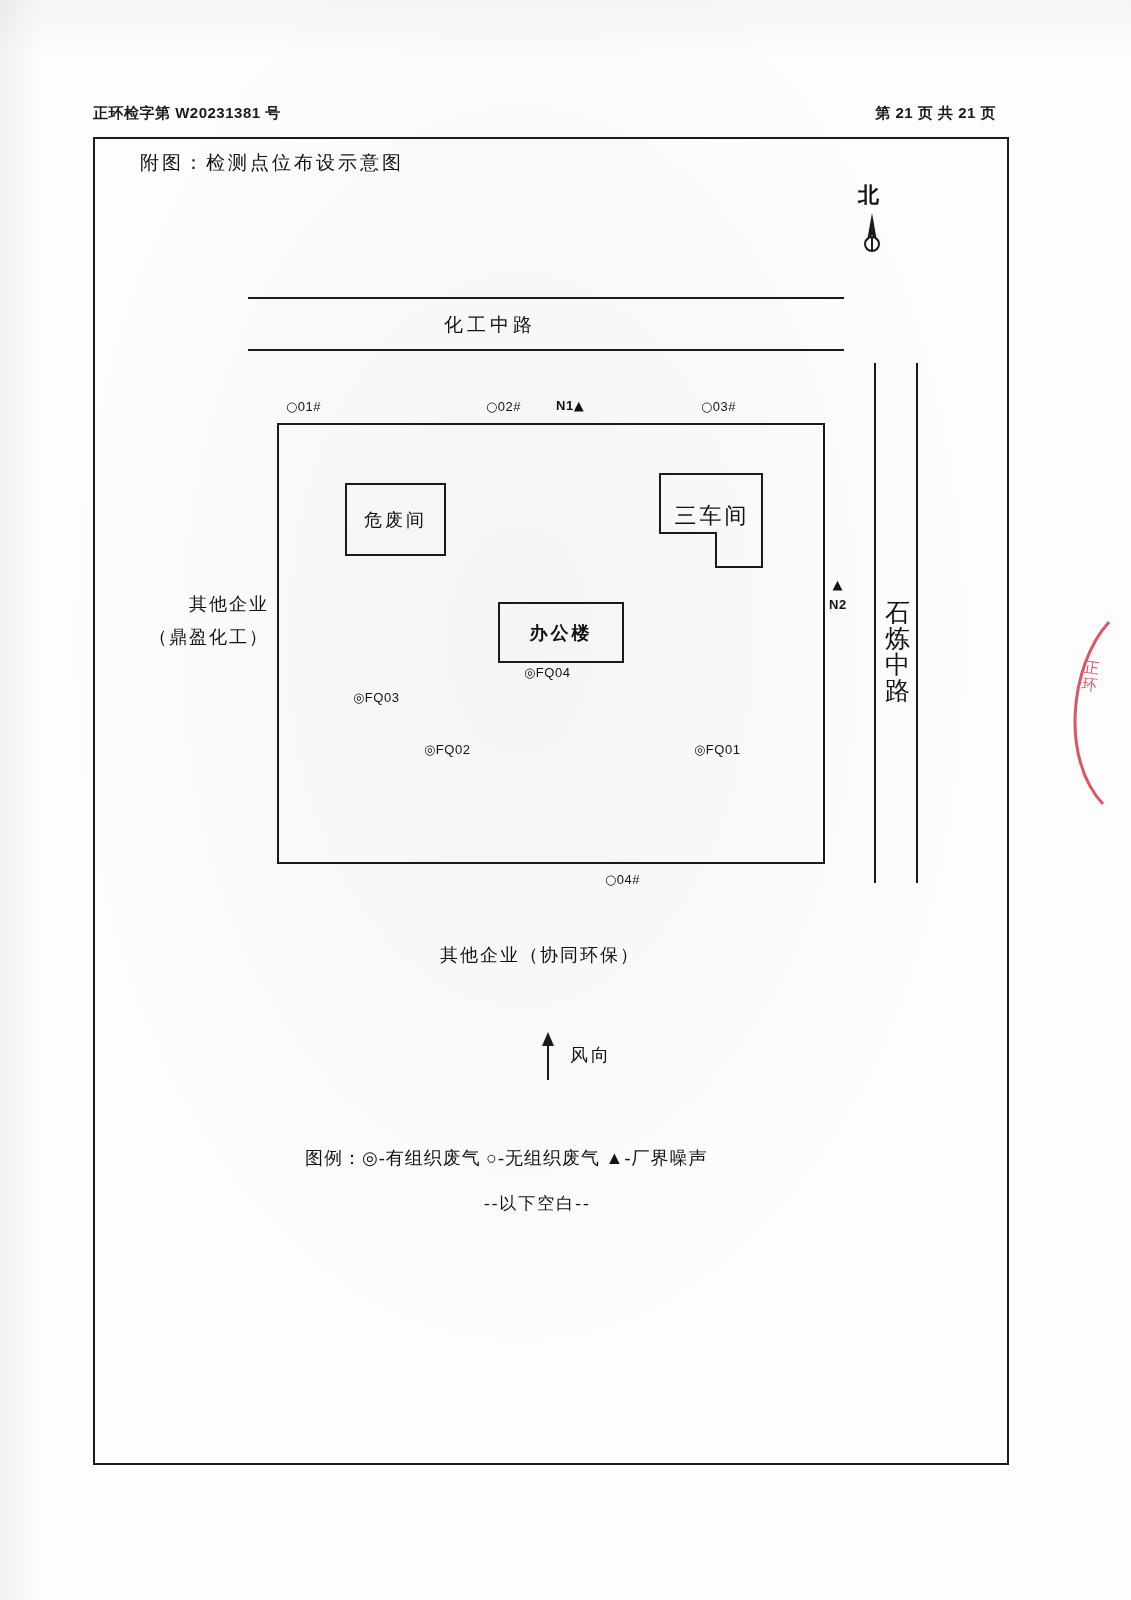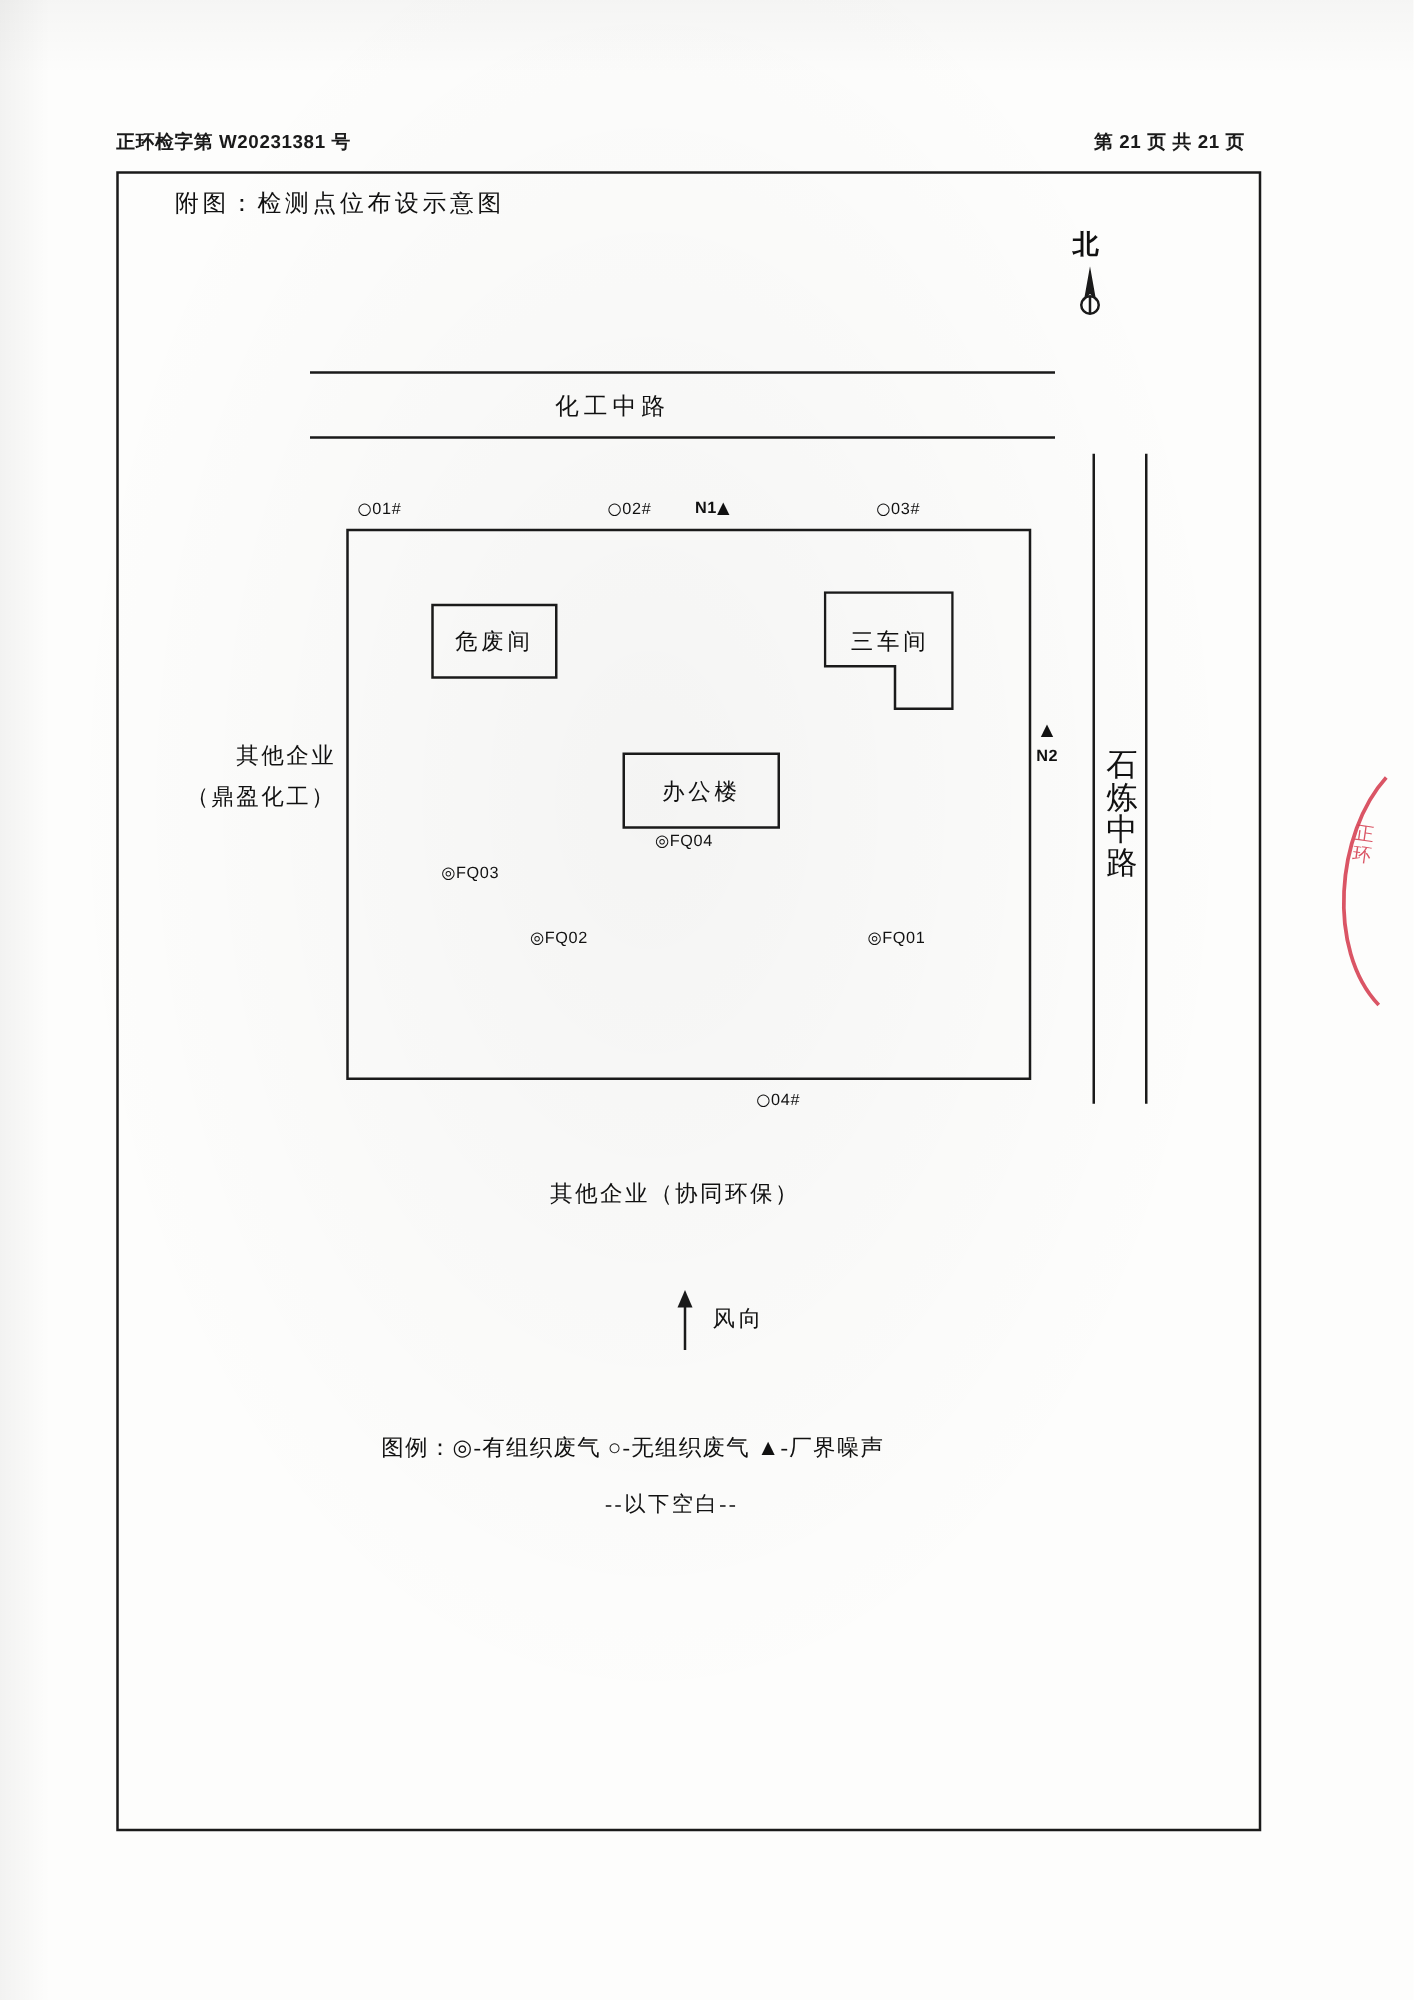--- a/index.html
+++ b/index.html
@@ -128,39 +128,39 @@
     position: absolute;
     border: 2px solid #1a1a1a;
     display: flex;
     align-items: center;
     justify-content: center;
     font-size: 18px;
     letter-spacing: 3px;
     background: transparent;
     box-sizing: border-box;
   }
-  #bldg-haz { left: 345px; top: 483px; width: 101px; height: 60px; }
-  #bldg-office { left: 498px; top: 602px; width: 126px; height: 61px; }
+  #bldg-haz { left: 345px; top: 483px; width: 101px; height: 73px; }
+  #bldg-office { left: 498px; top: 602px; width: 126px; height: 61px; font-weight: bold; }
 
   
   #bldg-shop {
     position: absolute;
     left: 659px;
     top: 473px;
     width: 104px;
     height: 95px;
   }
   #bldg-shop svg { display: block; }
   #bldg-shop-label {
     position: absolute;
     left: 666px;
     top: 501px;
     width: 92px;
     text-align: center;
-    font-size: 18px;
+    font-size: 22px;
     letter-spacing: 3px;
   }
 
   
   .pt {
     position: absolute;
     font-size: 13px;
     white-space: nowrap;
     letter-spacing: 0.5px;
     font-family: "Liberation Sans", sans-serif;

